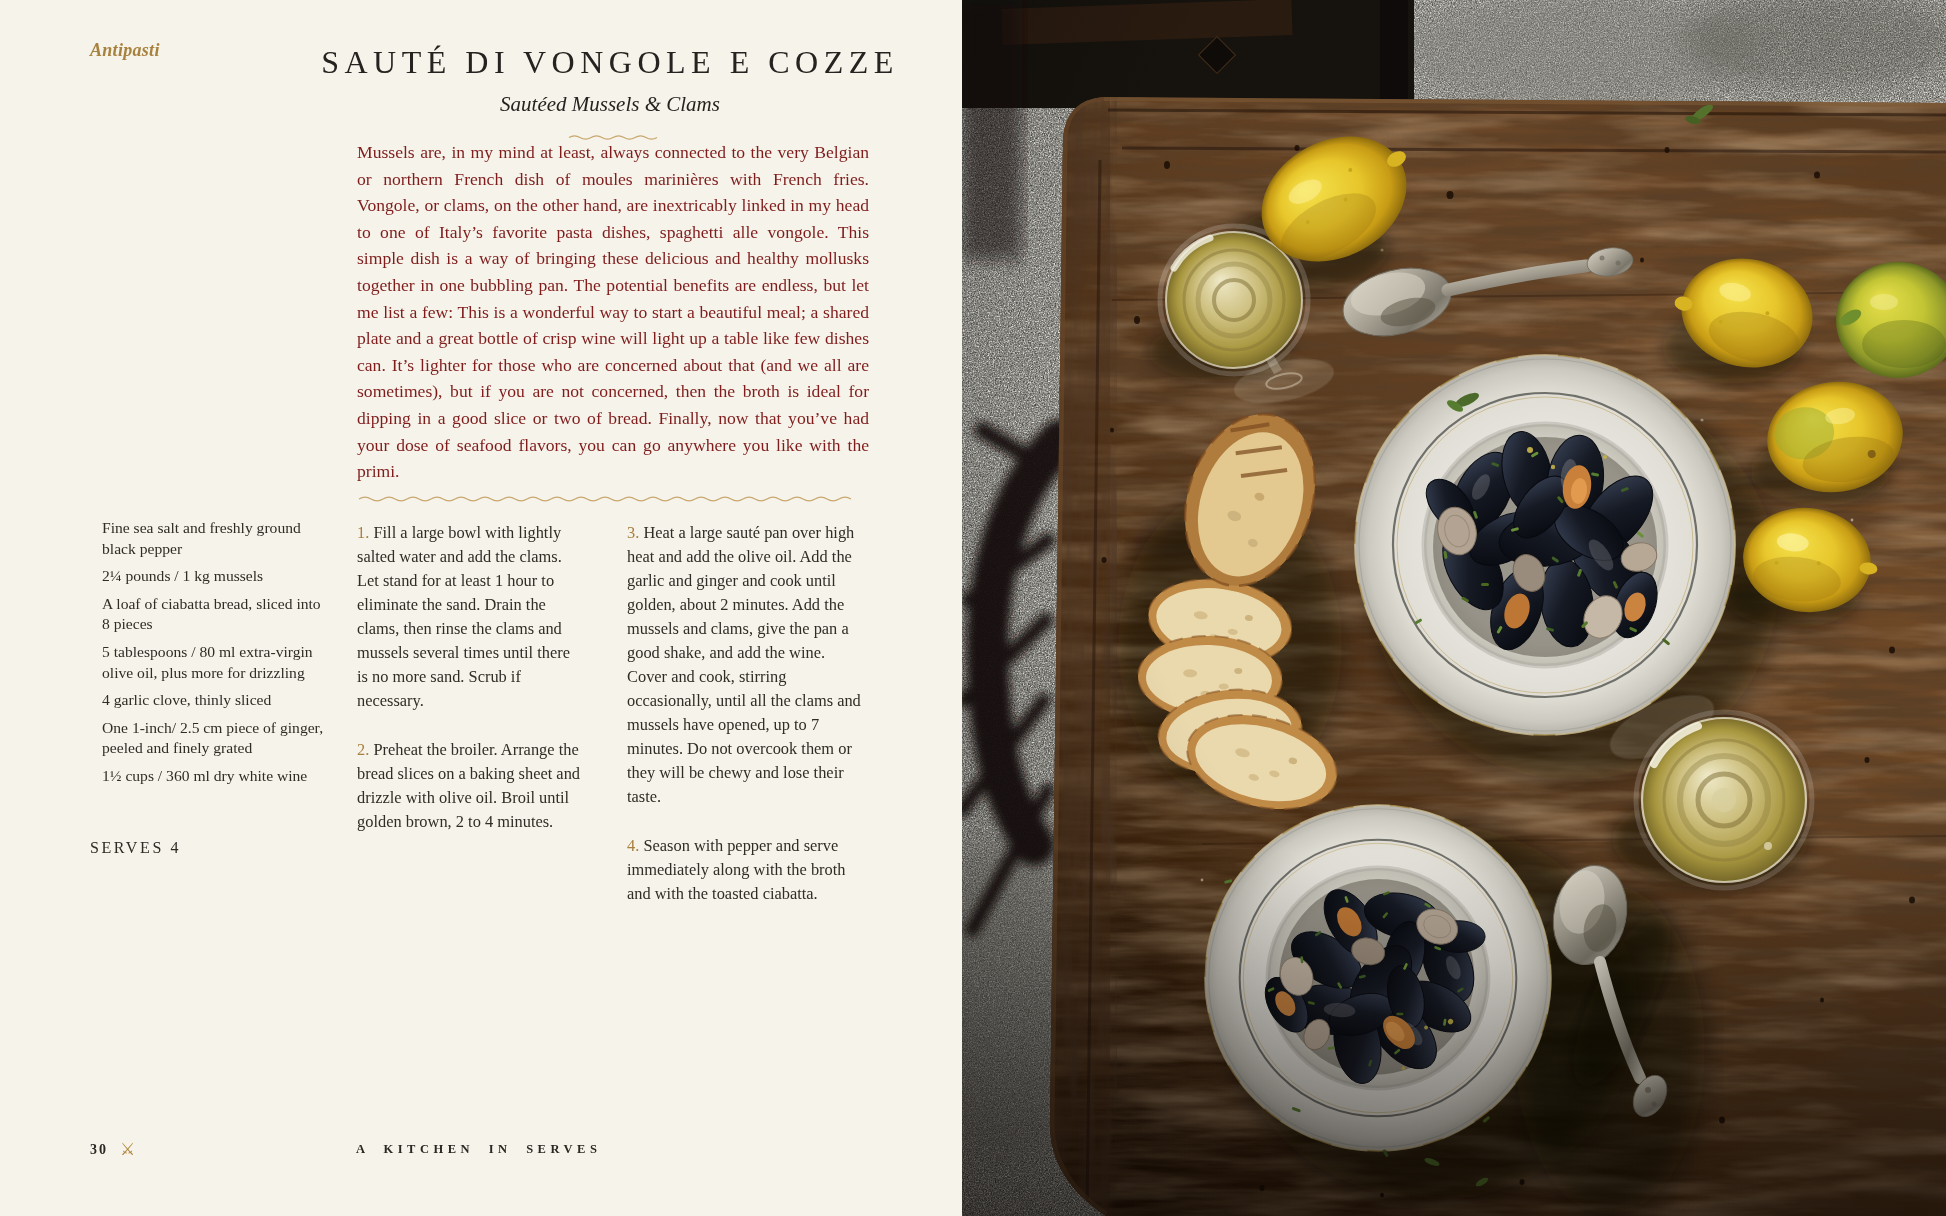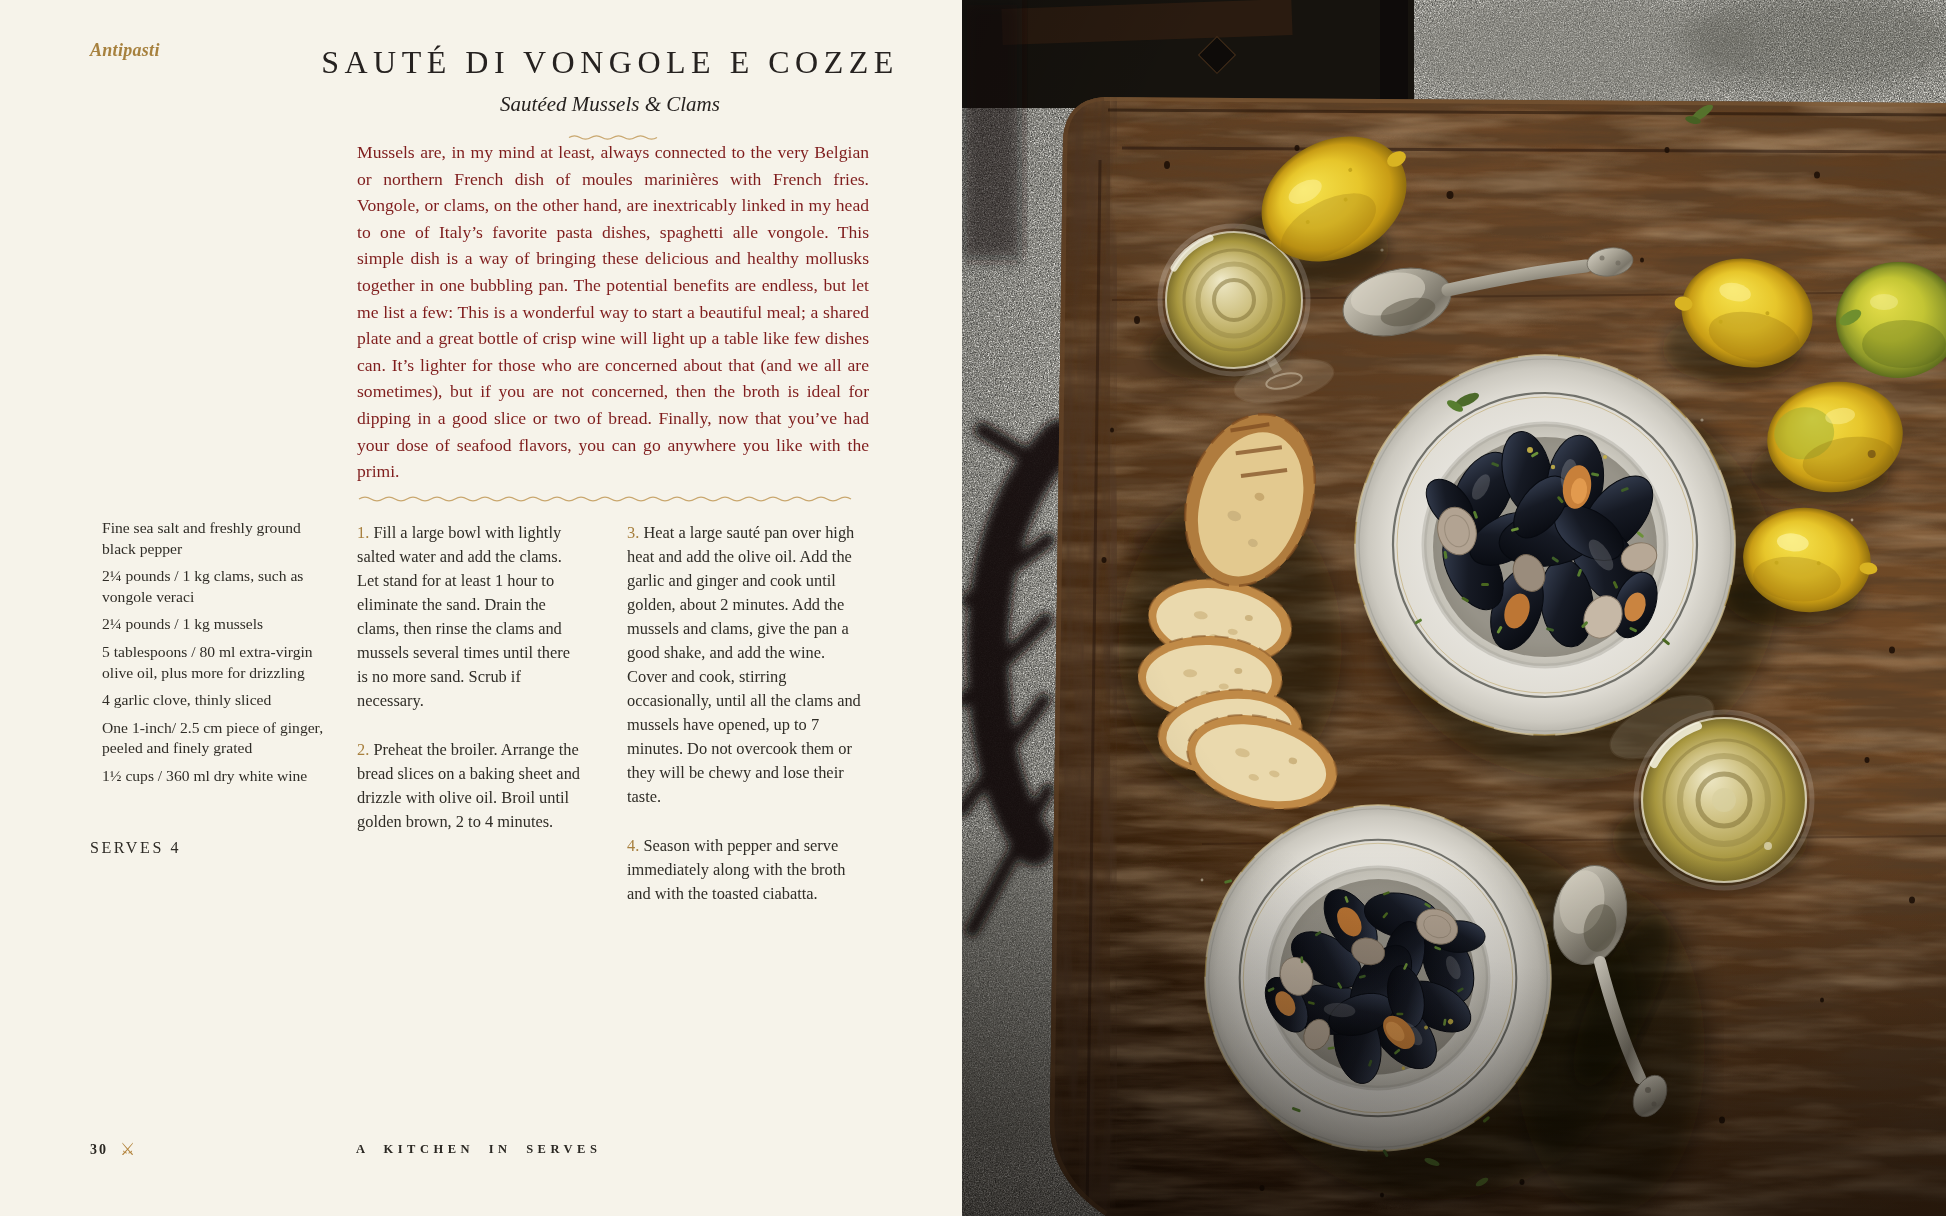--- a/index.html
+++ b/index.html
@@ -45,22 +45,22 @@
 
   <svg class="abs divider" width="510" height="9" viewBox="0 0 510 9">
     <path d="M2 4 q6 -3.6 12 0 t12 0 t12 0 t12 0 t12 0 t12 0 t12 0 t12 0 t12 0 t12 0
              t12 0 t12 0 t12 0 t12 0 t12 0 t12 0 t12 0 t12 0 t12 0 t12 0
              t12 0 t12 0 t12 0 t12 0 t12 0 t12 0 t12 0 t12 0 t12 0 t12 0
              t12 0 t12 0 t12 0 t12 0 t12 0 t12 0 t12 0 t12 0 t12 0 t12 0 t12 0" fill="none" stroke="#c9a76e" stroke-width="1.3"></path>
   </svg>
 
   <div class="abs ing-col">
     <p>Fine sea salt and freshly ground black pepper</p>
-    <p>2¼ pounds / 1 kg clams, such as vongole veraci</p>
     <p>2¼ pounds / 1 kg mussels</p>
+    <p>A loaf of ciabatta bread, sliced into 8 pieces</p>
     <p>5 tablespoons / 80 ml extra-virgin olive oil, plus more for drizzling</p>
     <p>4 garlic clove, thinly sliced</p>
     <p>One 1-inch/ 2.5 cm piece of ginger, peeled and finely grated</p>
     <p>1½ cups / 360 ml dry white wine</p>
   </div>
 
   <div class="abs serves">SERVES 4</div>
 
   <div class="abs steps-col c1">
     <p class="step"><span class="num">1.</span> <span>Fill a large bowl with lightly salted water and add the clams. Let stand for at least 1 hour to eliminate the sand. Drain the clams, then rinse the clams and mussels several times until there is no more sand. Scrub if necessary.</span></p>

